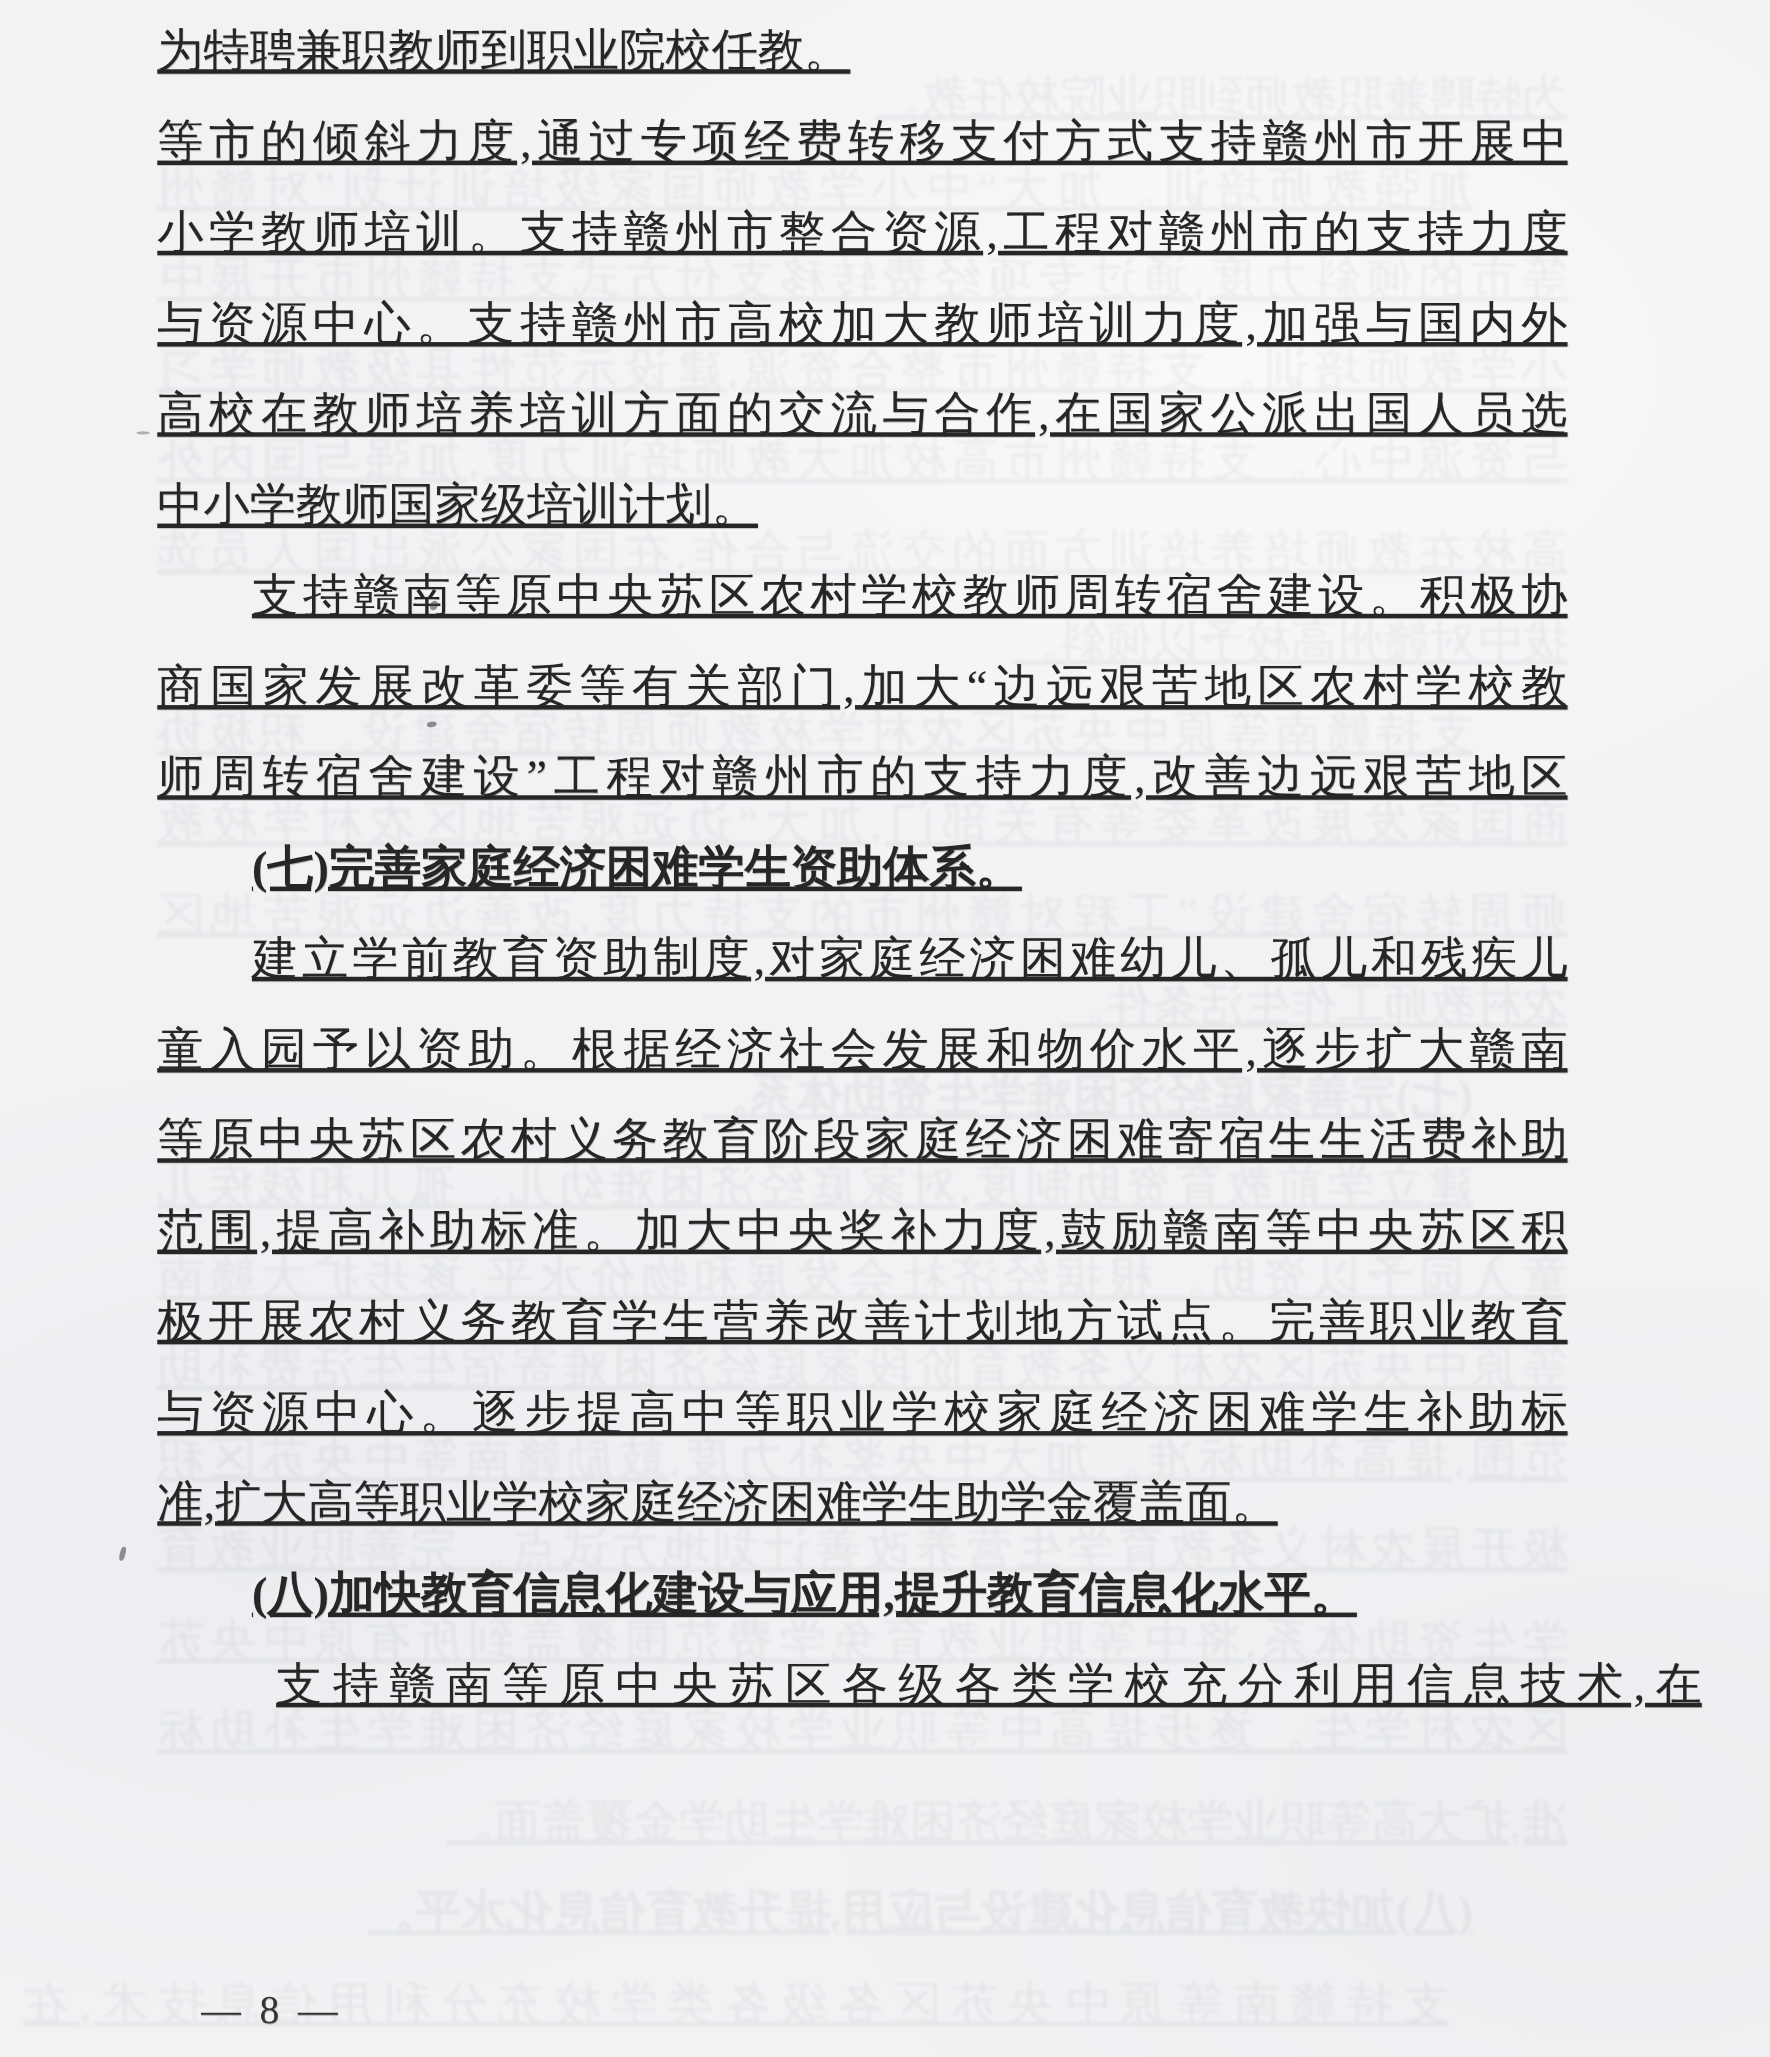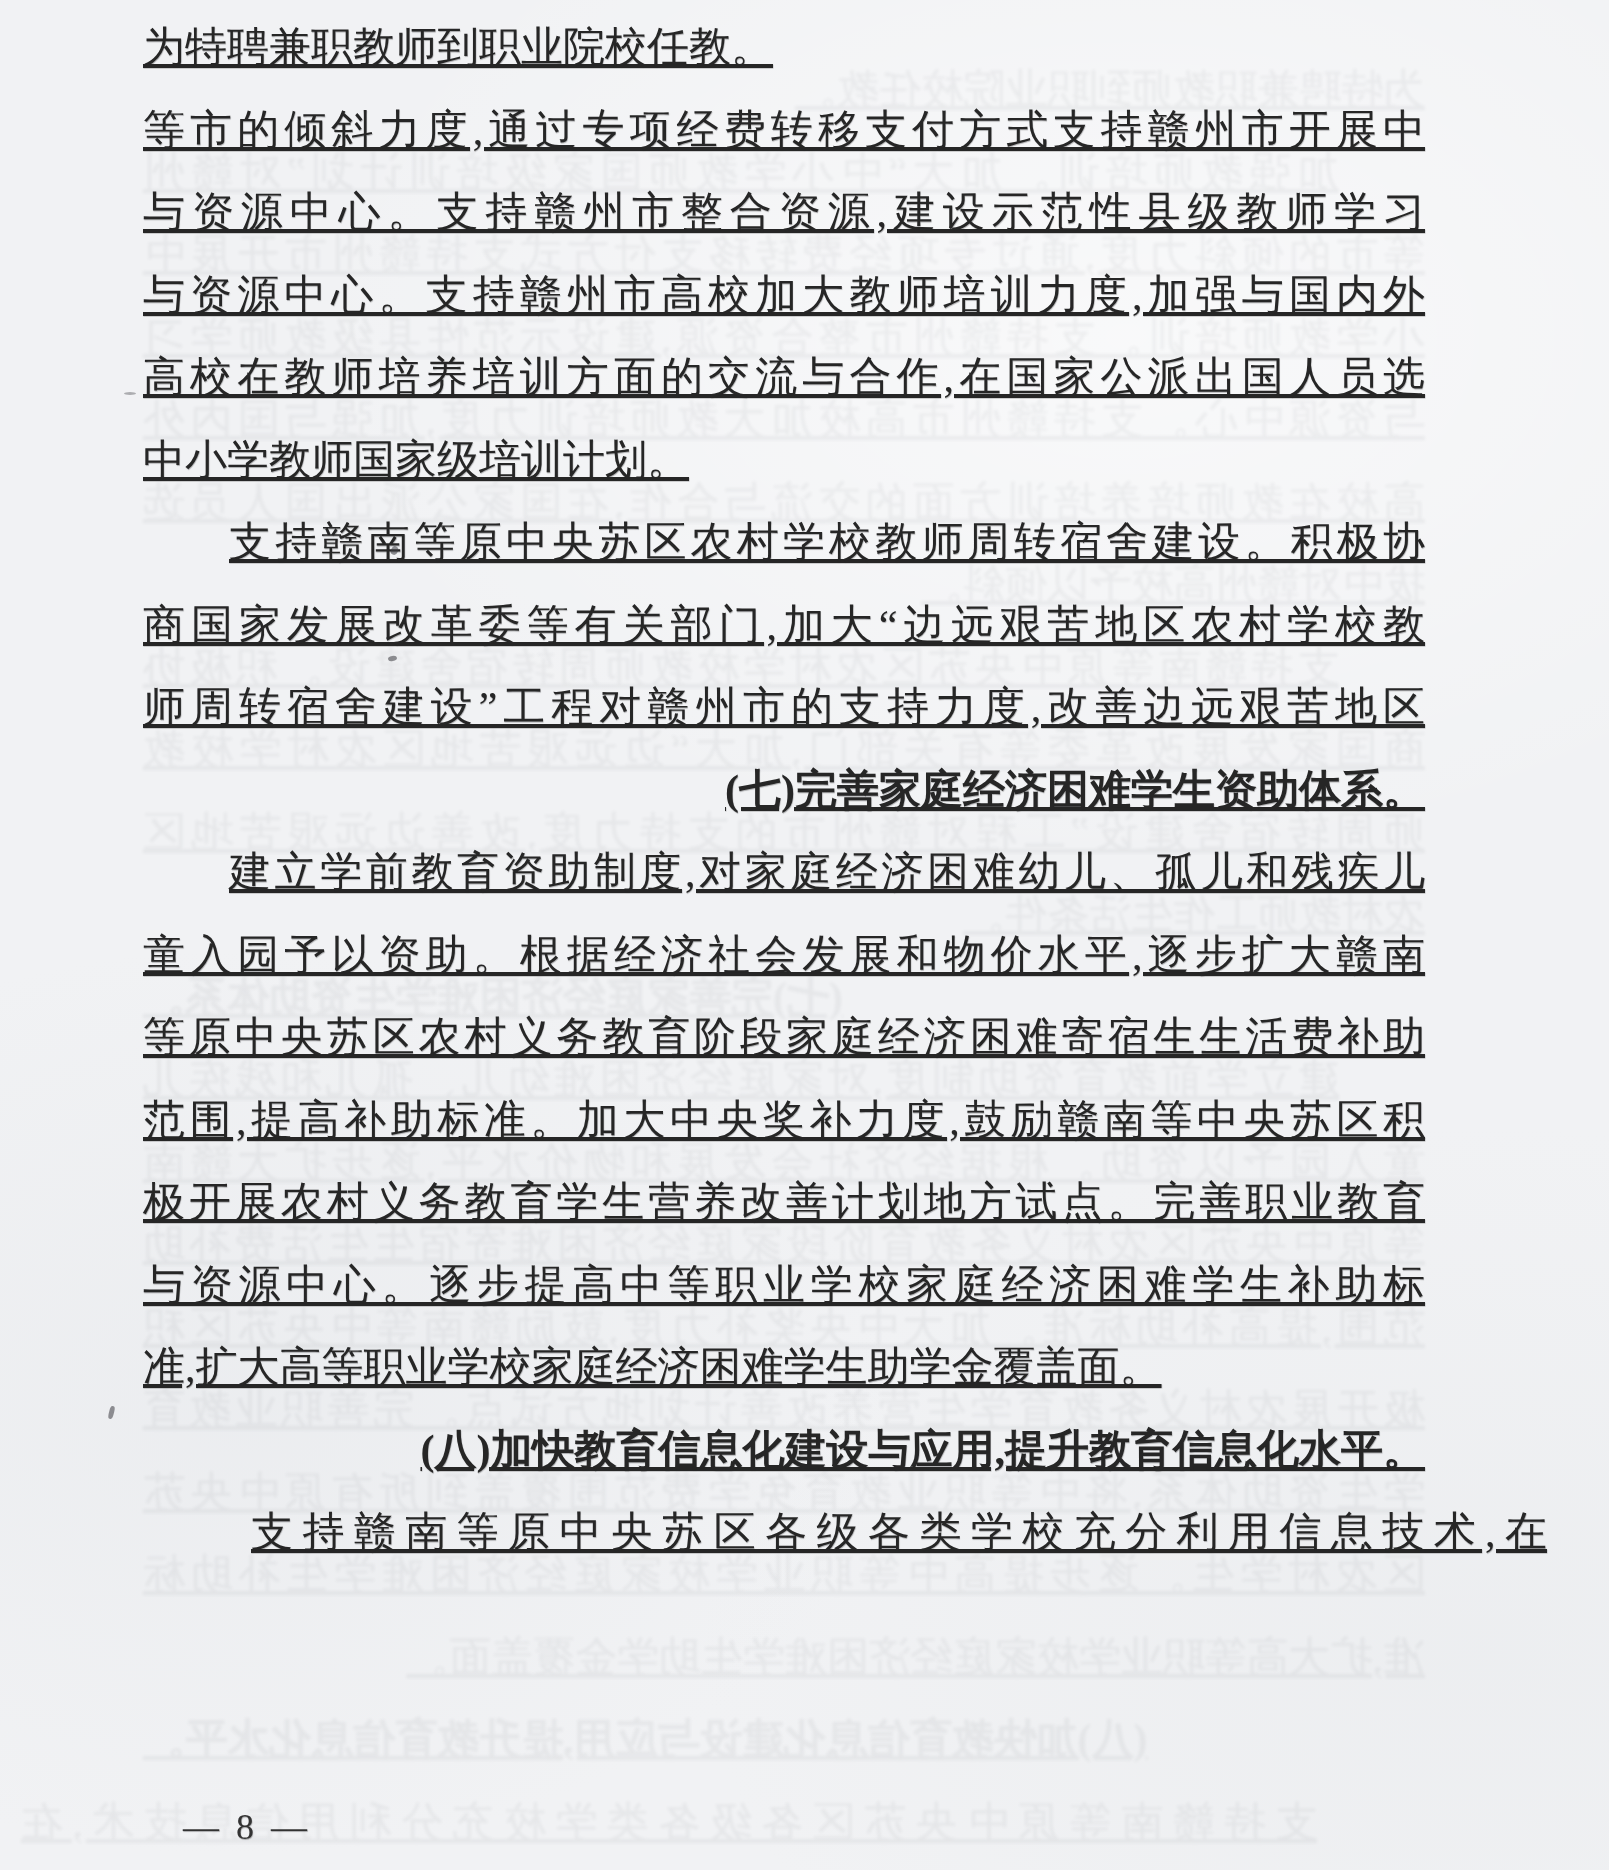--- a/index.html
+++ b/index.html
@@ -21,21 +21,21 @@
     white-space:nowrap;
     text-shadow:0.4px 0.6px 0.8px rgba(45,45,50,0.35);
     text-decoration:underline;
   }
   .just{
     white-space:normal;
     text-align:justify;text-align-last:justify;
     text-justify:inter-character;
   }
   .ind{padding-left:86px;}
-  .bold{font-weight:bold;text-align:right;}
+  .bold{font-weight:bold;}
   .stretch{padding-left:108px;width:1296px;}
   .footer{
     position:absolute;left:183px;top:1806px;
     font-size:36px;color:#333;letter-spacing:4px;
     text-shadow:0.4px 0.6px 0.8px rgba(45,45,50,0.35);
   }
   
   .ghost{
     position:absolute;left:143px;top:48px;width:1282px;
     color:#3a3f46;opacity:0.06;filter:blur(1.4px);
@@ -75,21 +75,21 @@
   <div class="line just">学生资助体系,将中等职业教育免学费范围覆盖到所有原中央苏</div>
   <div class="line just">区农村学生。逐步提高中等职业学校家庭经济困难学生补助标</div>
   <div class="line plain">准,扩大高等职业学校家庭经济困难学生助学金覆盖面。</div>
   <div class="line ind bold plain">(八)加快教育信息化建设与应用,提升教育信息化水平。</div>
   <div class="line ind just stretch">支持赣南等原中央苏区各级各类学校充分利用信息技术,在</div>
 </div>
 
 <div class="content" id="content">
   <div class="line plain">为特聘兼职教师到职业院校任教。</div>
   <div class="line just">等市的倾斜力度,通过专项经费转移支付方式支持赣州市开展中</div>
-  <div class="line just">与资源中心。支持赣州市整合资源,建设示范性县级教师学习</div>
+  <div class="line just">小学教师培训。支持赣州市整合资源,工程对赣州市的支持力度</div>
   <div class="line just">与资源中心。支持赣州市高校加大教师培训力度,加强与国内外</div>
   <div class="line just">高校在教师培养培训方面的交流与合作,在国家公派出国人员选</div>
   <div class="line plain">中小学教师国家级培训计划。</div>
   <div class="line ind just">支持赣南等原中央苏区农村学校教师周转宿舍建设。积极协</div>
   <div class="line just">商国家发展改革委等有关部门,加大“边远艰苦地区农村学校教</div>
   <div class="line just">师周转宿舍建设”工程对赣州市的支持力度,改善边远艰苦地区</div>
   <div class="line ind bold plain">(七)完善家庭经济困难学生资助体系。</div>
   <div class="line ind just">建立学前教育资助制度,对家庭经济困难幼儿、孤儿和残疾儿</div>
   <div class="line just">童入园予以资助。根据经济社会发展和物价水平,逐步扩大赣南</div>
   <div class="line just">等原中央苏区农村义务教育阶段家庭经济困难寄宿生生活费补助</div>

